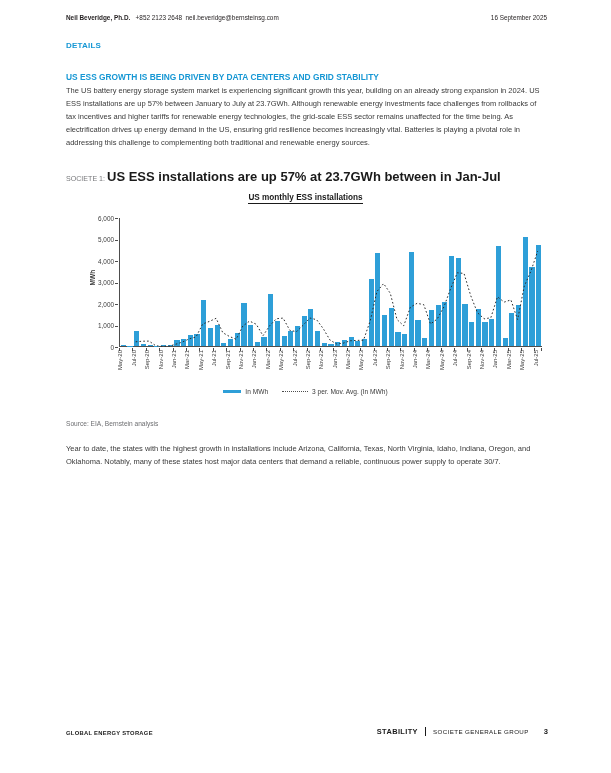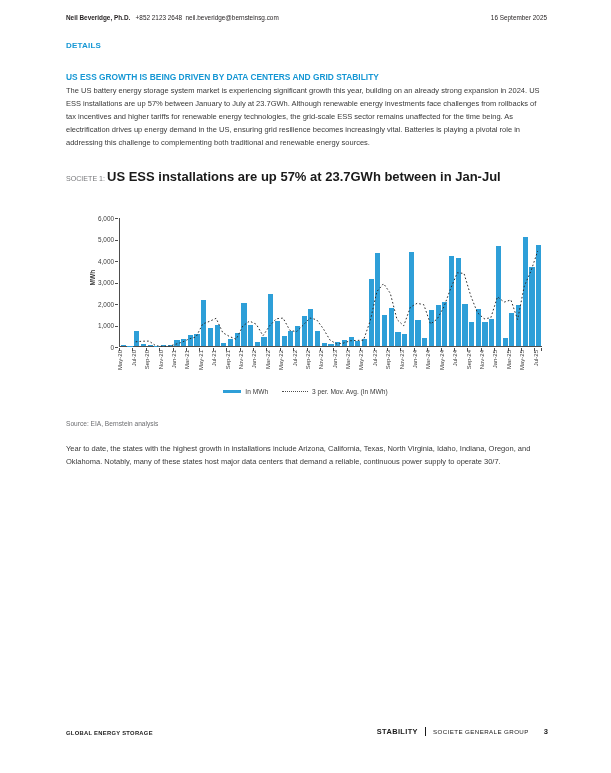--- a/index.html
+++ b/index.html
@@ -75,20 +75,23 @@
 
 <div class="abs sec-title">US ESS GROWTH IS BEING DRIVEN BY DATA CENTERS AND GRID STABILITY</div>
 <div class="abs body-par body1">The US battery energy storage system market is experiencing significant growth this year, building on an already strong expansion in 2024. US ESS installations are up 57% between January to July at 23.7GWh. Although renewable energy investments face challenges from rollbacks of tax incentives and higher tariffs for renewable energy technologies, the grid-scale ESS sector remains unaffected for the time being. As electrification drives up energy demand in the US, ensuring grid resilience becomes increasingly vital. Batteries is playing a pivotal role in addressing this challenge to complementing both traditional and renewable energy sources.</div>
 
 <div class="abs exhibit">
   <span>SOCIETE 1:</span>
   <b>US ESS installations are up 57% at 23.7GWh between in Jan-Jul</b>
 </div>
 
 <div class="abs chart">
+  <div class="chart-title">
+    <span>US monthly ESS installations</span>
+  </div>
   <div class="ylab">MWh</div>
   <div class="plot" id="plot">
       <div class="bar" style="left: 0.75px; width: 5.2px; height: 0.65px;"></div>
       <div class="bar" style="left: 7.45px; width: 5.2px; height: 0.32px;"></div>
       <div class="bar" style="left: 14.15px; width: 5.2px; height: 14.62px;"></div>
       <div class="bar" style="left: 20.84px; width: 5.2px; height: 2.37px;"></div>
       <div class="bar" style="left: 27.54px; width: 5.2px; height: 0.86px;"></div>
       <div class="bar" style="left: 34.24px; width: 5.2px; height: 0.32px;"></div>
       <div class="bar" style="left: 40.94px; width: 5.2px; height: 0.65px;"></div>
       <div class="bar" style="left: 47.64px; width: 5.2px; height: 1.29px;"></div>

